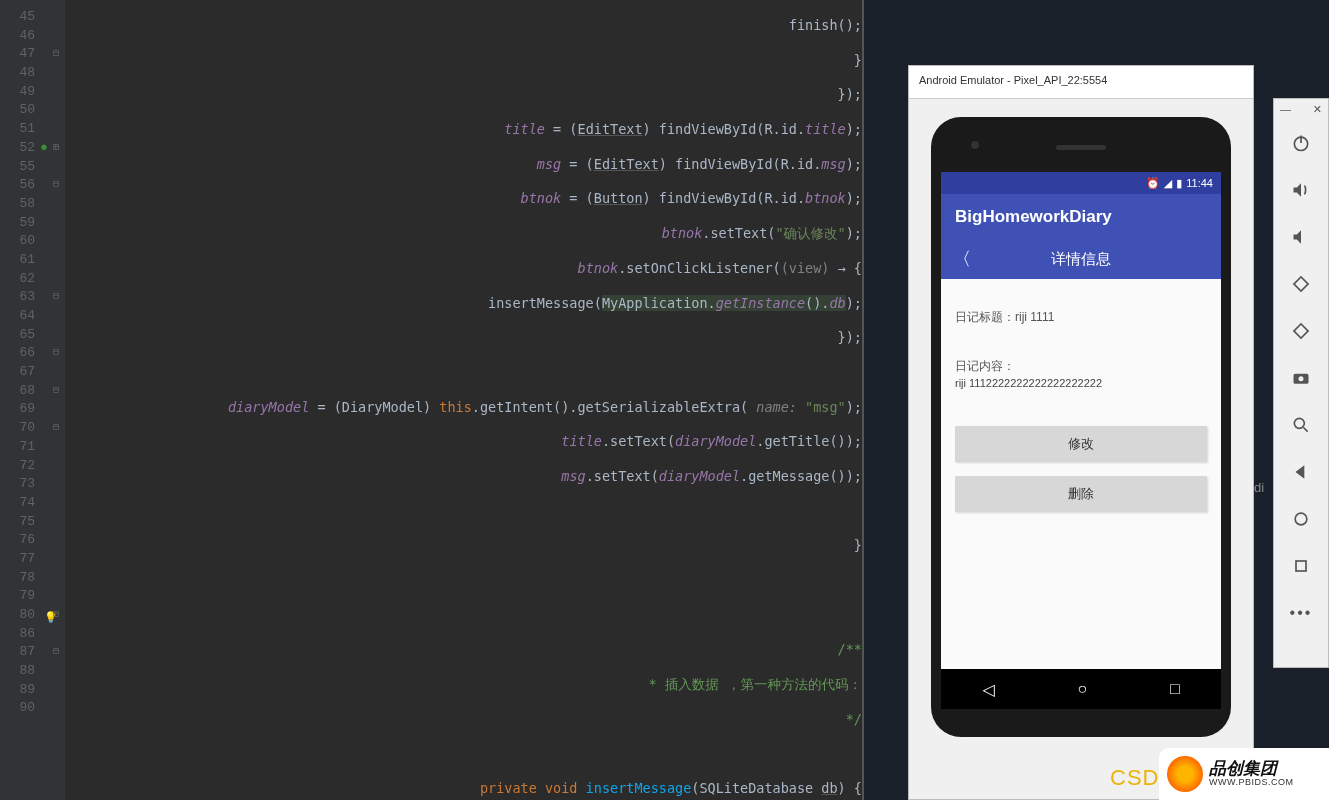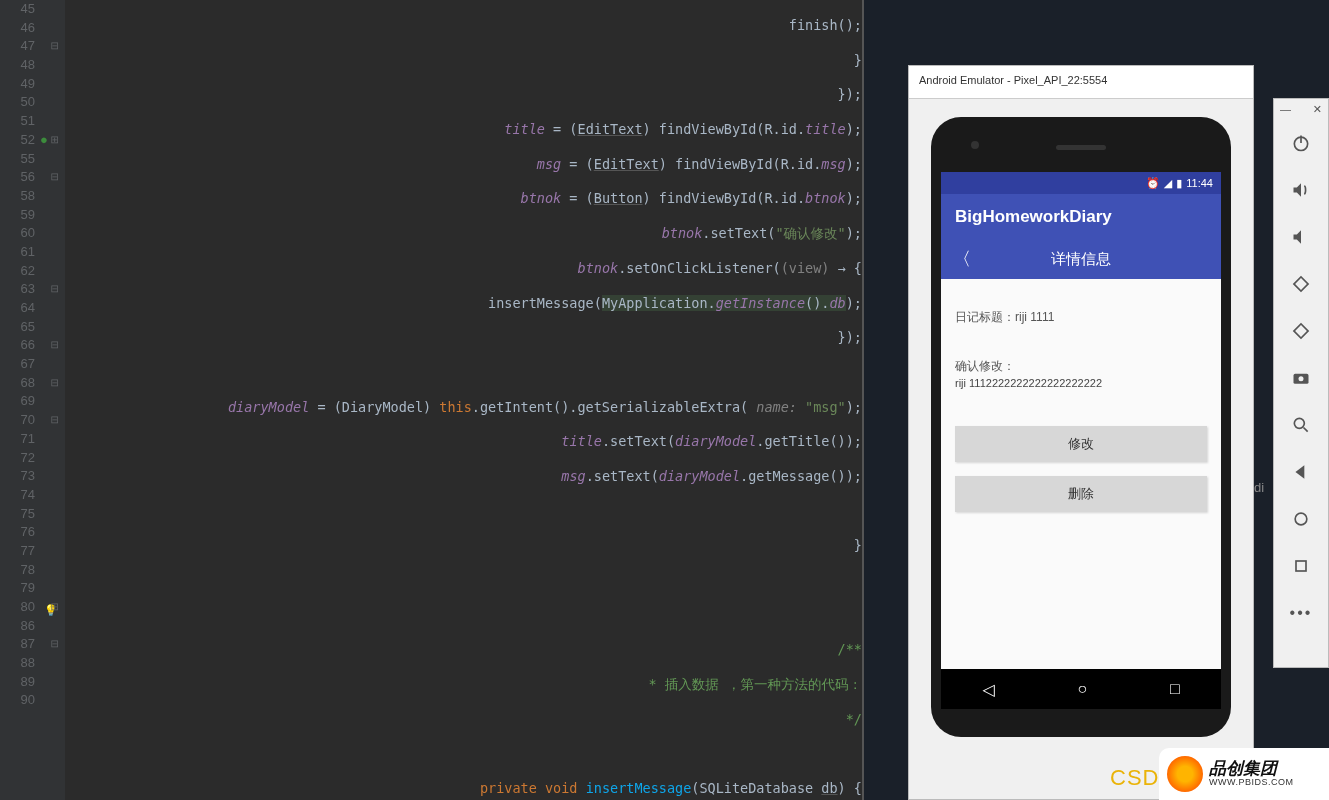--- a/index.html
+++ b/index.html
@@ -18,23 +18,23 @@
   width: 862px;
   height: 800px;
   background: #2b2b2b;
   display: flex;
   overflow: hidden;
 }
 .gutter {
   width: 65px;
   background: #313335;
   color: #606366;
-  font-family: Liberation Sans, sans-serif;
+  font-family: Liberation Mono, monospace;
   font-size: 13px;
-  padding-top: 0px;
+  padding-top: 8px;
   text-align: right;
 }
 .gutter .ln {
   height: 18.7px;
   line-height: 18.7px;
   padding-right: 30px;
   position: relative;
 }
 .gutter .ln .fold {
   position: absolute;
@@ -403,21 +403,21 @@
         <span>BigHomeworkDiary</span>
       </div>
       <div class="nav-bar">
         <span class="nav-back">〈</span>
         <span class="nav-title">详情信息</span>
       </div>
       <div class="content-area">
         <div style="height:10px"></div>
         <div class="field-label">日记标题：riji 1111</div>
         <div style="height:30px"></div>
-        <div class="field-label">确认修改：</div>
+        <div class="field-label">日记内容：</div>
         <div class="field-value">riji 1112222222222222222222</div>
         <div style="height:30px"></div>
         <button class="app-button">修改</button>
         <button class="app-button">删除</button>
       </div>
     </div>
     <div class="android-nav">
       <span>◁</span>
       <span>○</span>
       <span>□</span>

